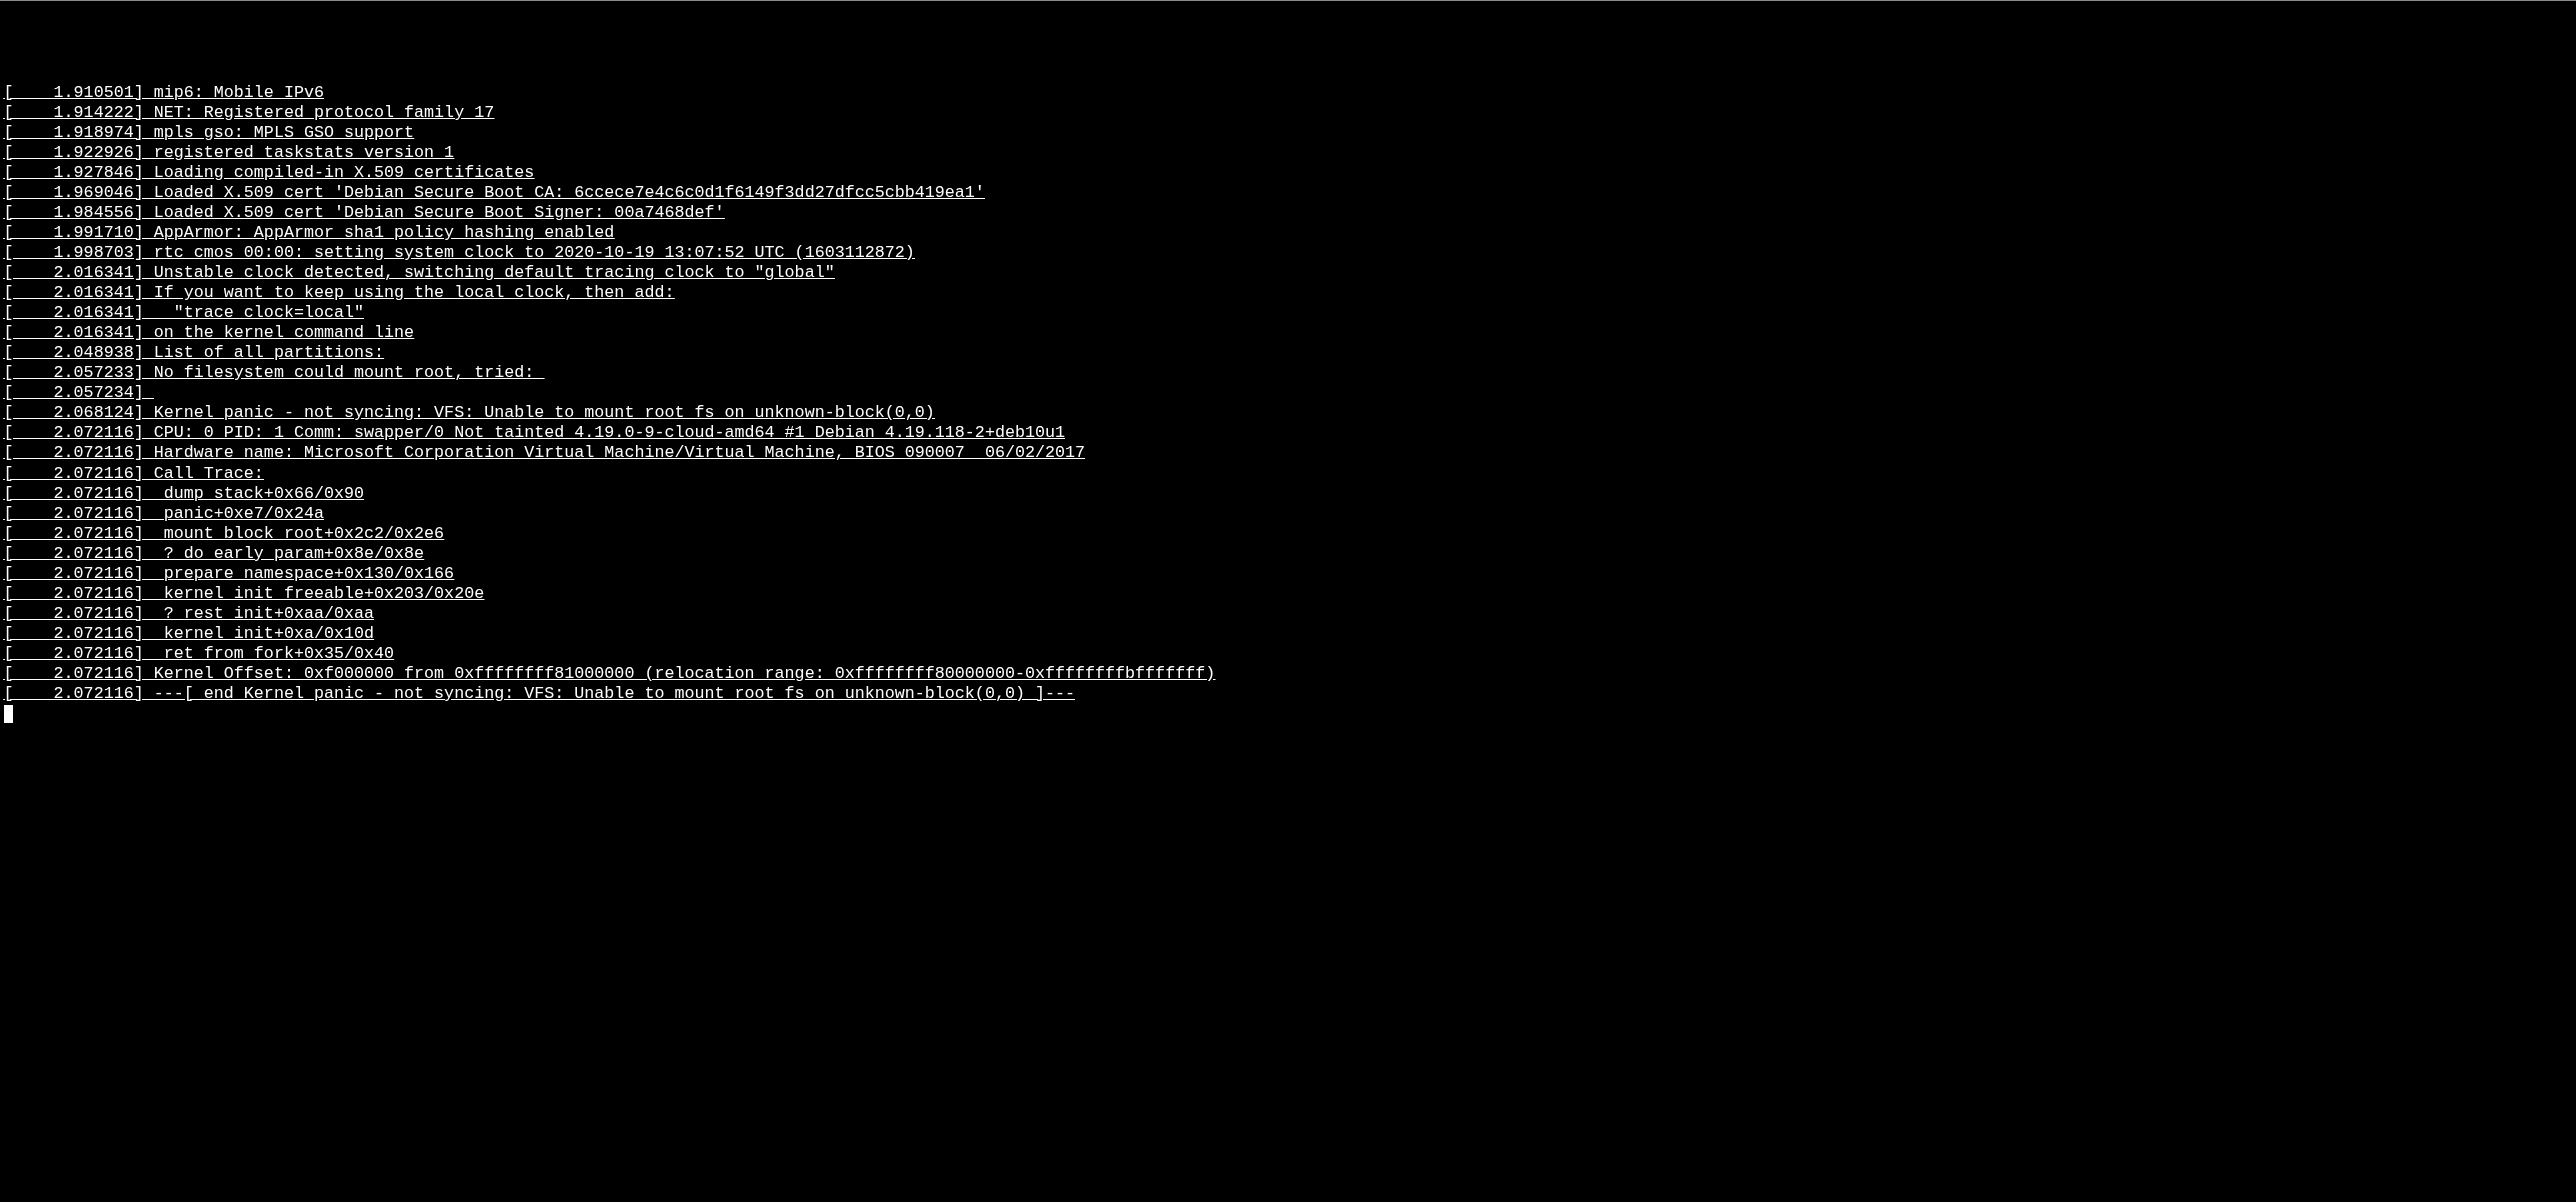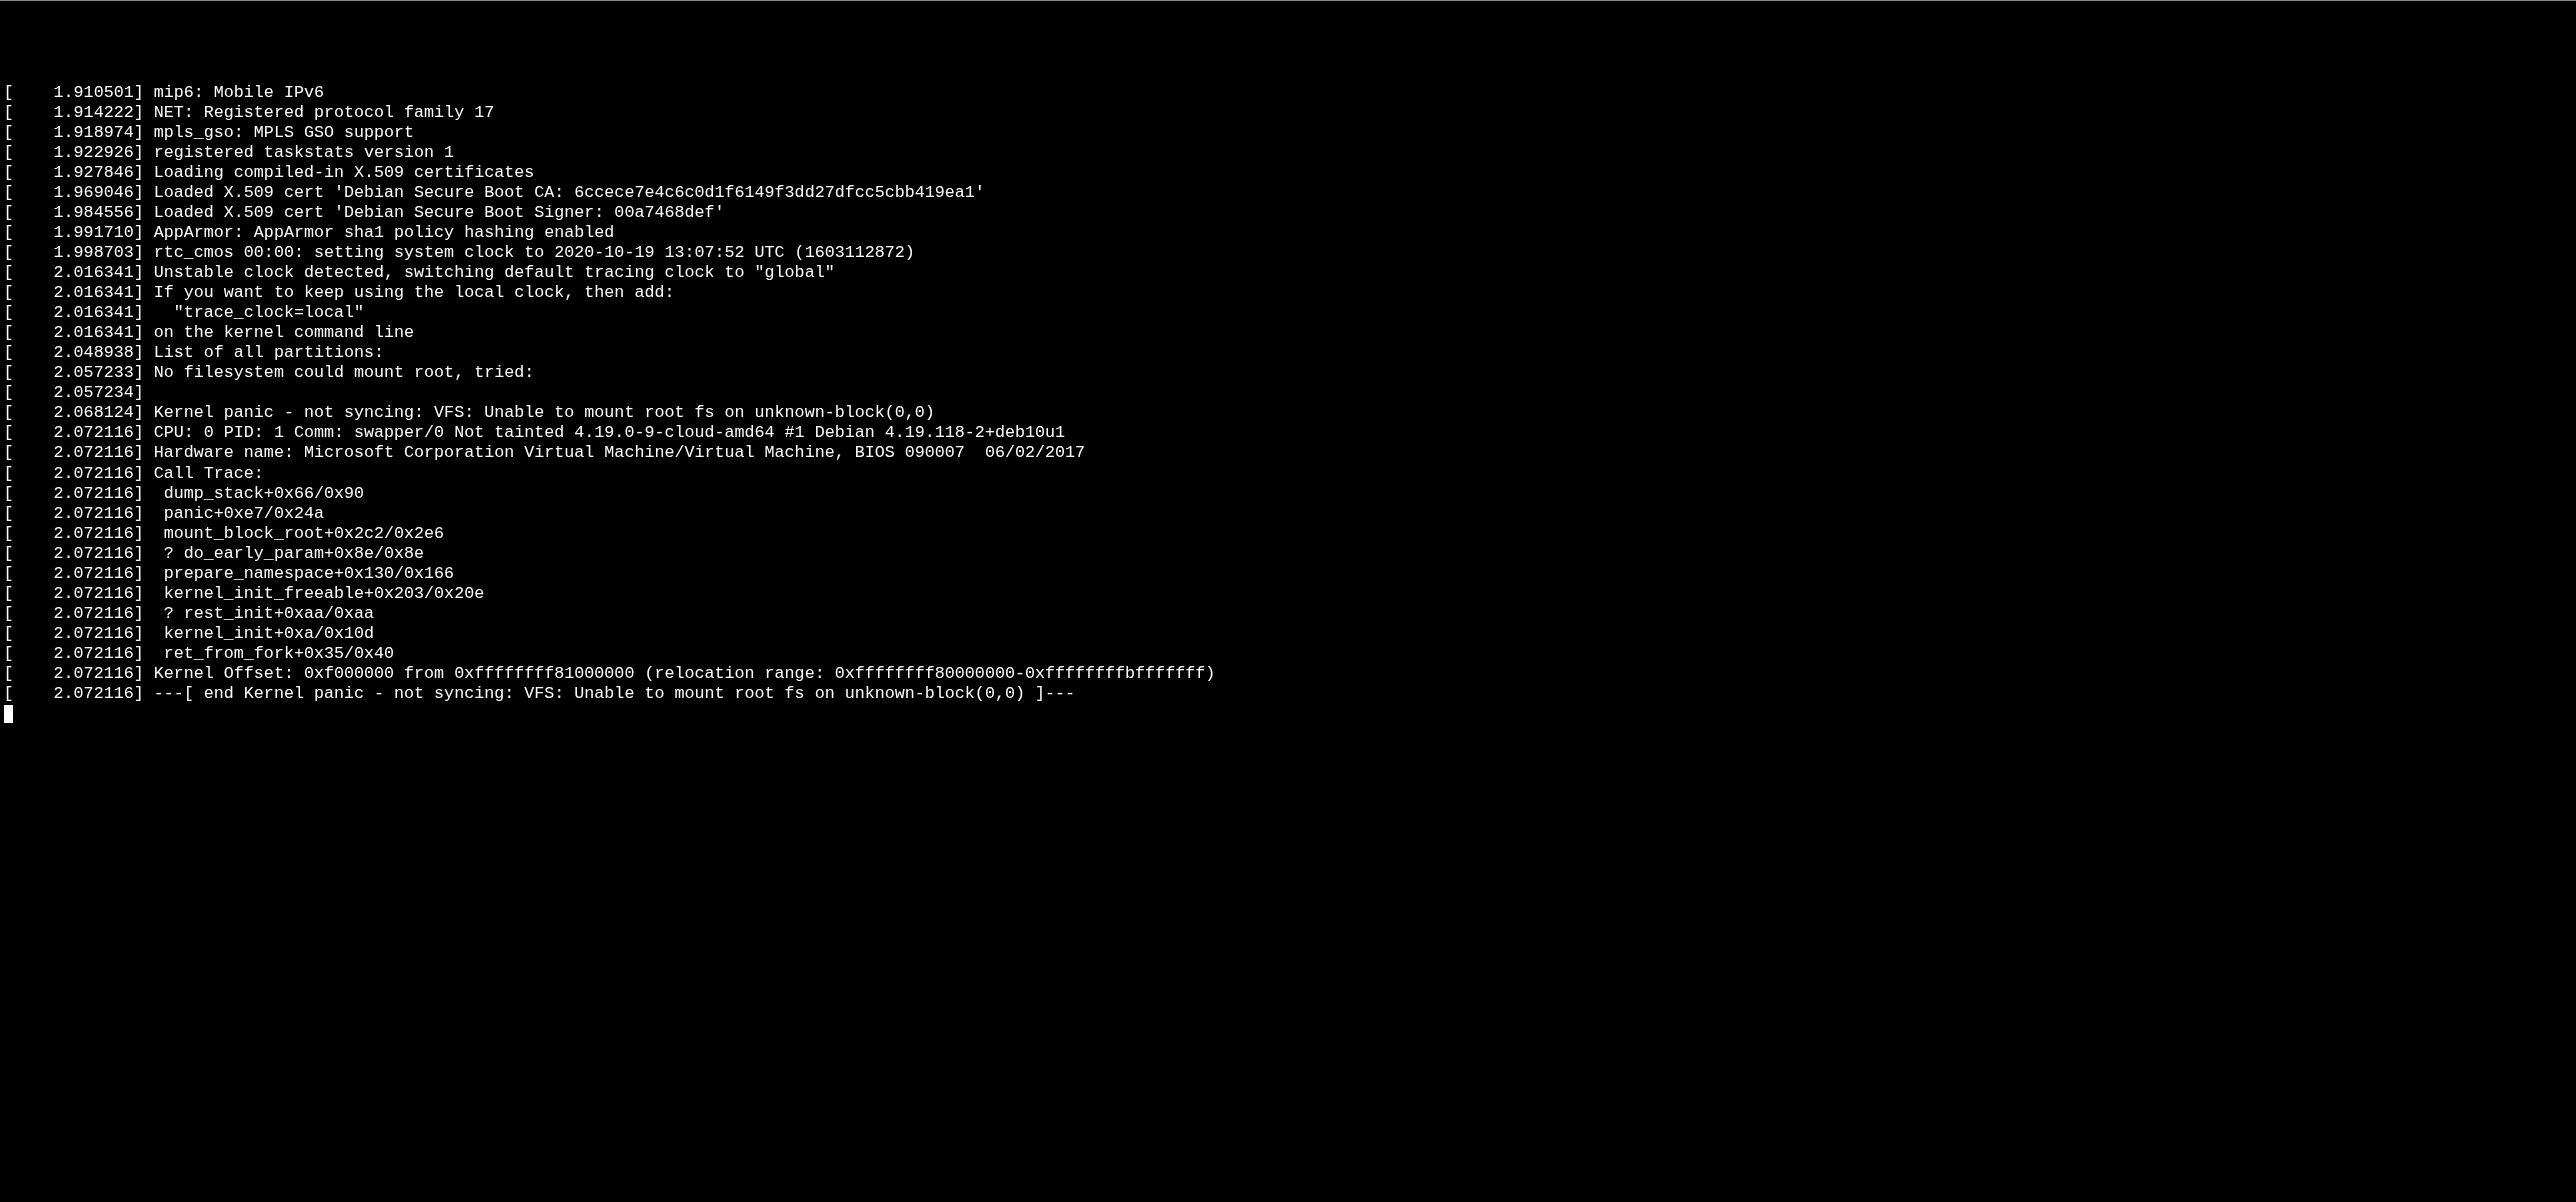--- a/index.html
+++ b/index.html
@@ -1,18 +1,19 @@
 <!DOCTYPE html>
 <html style="font-size:14px"><head>
   <meta charset="utf-8">
   <style>
     * {
       margin: 0;
       padding: 0;
       box-sizing: border-box;
+      text-decoration: underline;
     }
     body {
       background-color: #000000;
       color: #ffffff;
       font-family: 'Courier New', Consolas, monospace;
       font-size: 16.7px;
       line-height: 1.2;
       padding: 1.8px 3.5px;
       white-space: pre;
       overflow-x: auto;

